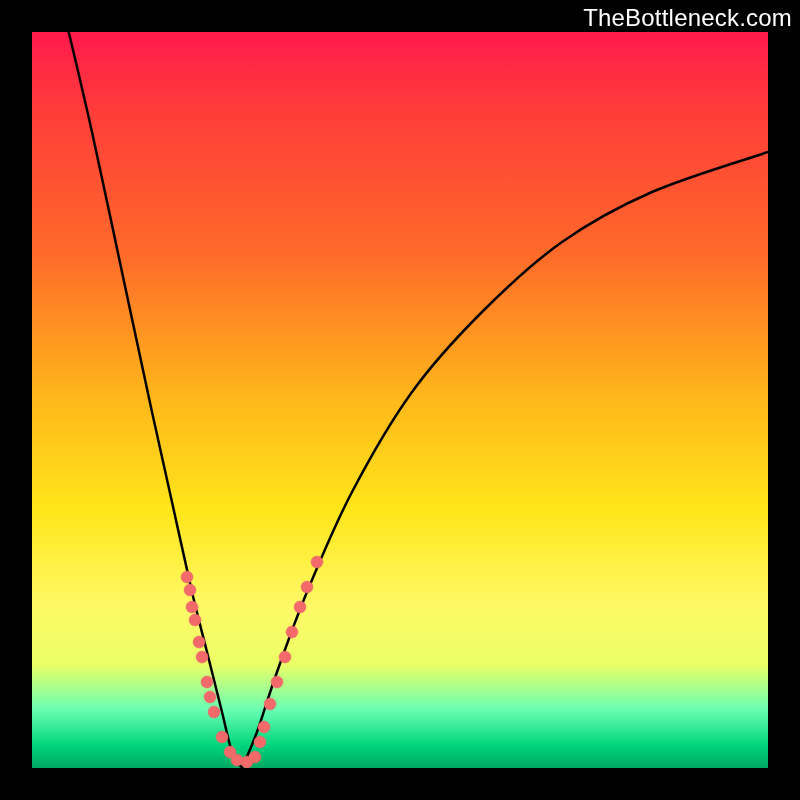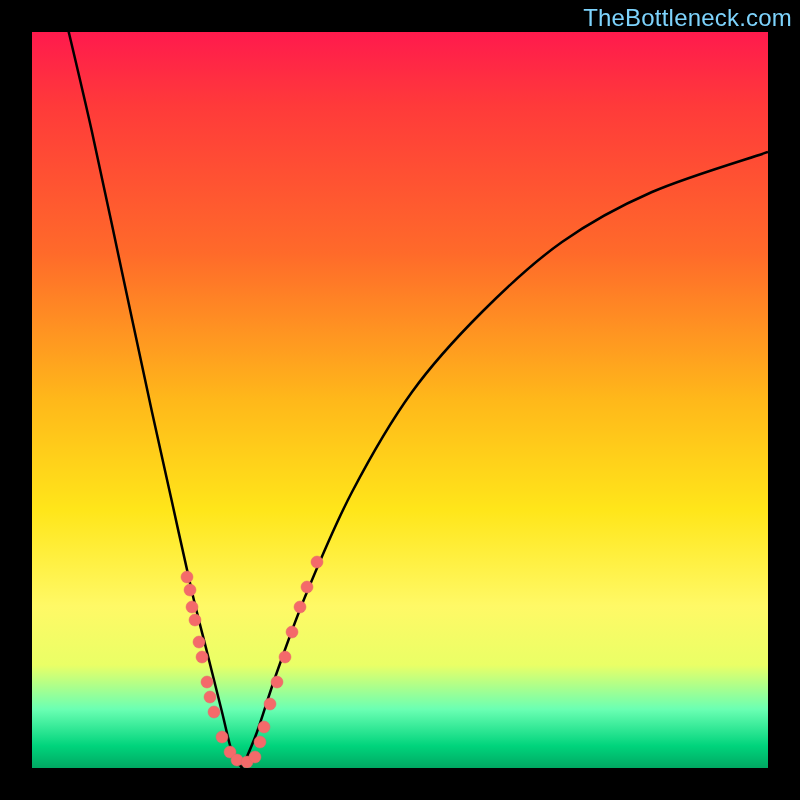--- a/index.html
+++ b/index.html
@@ -38,21 +38,21 @@
       #eaff66 86%,
       #6bffb3 92%,
       #00d47c 97%,
       #00a862 100%
     );
   }
   .watermark {
     position: absolute;
     top: 4px;
     right: 8px;
-    color: #7dd3fc;
+    color: #ffffff;
     font-size: 24px;
     font-weight: 400;
     letter-spacing: 0.2px;
     z-index: 3;
   }
   svg.curves {
     position: absolute;
     inset: 0;
     z-index: 2;
   }

